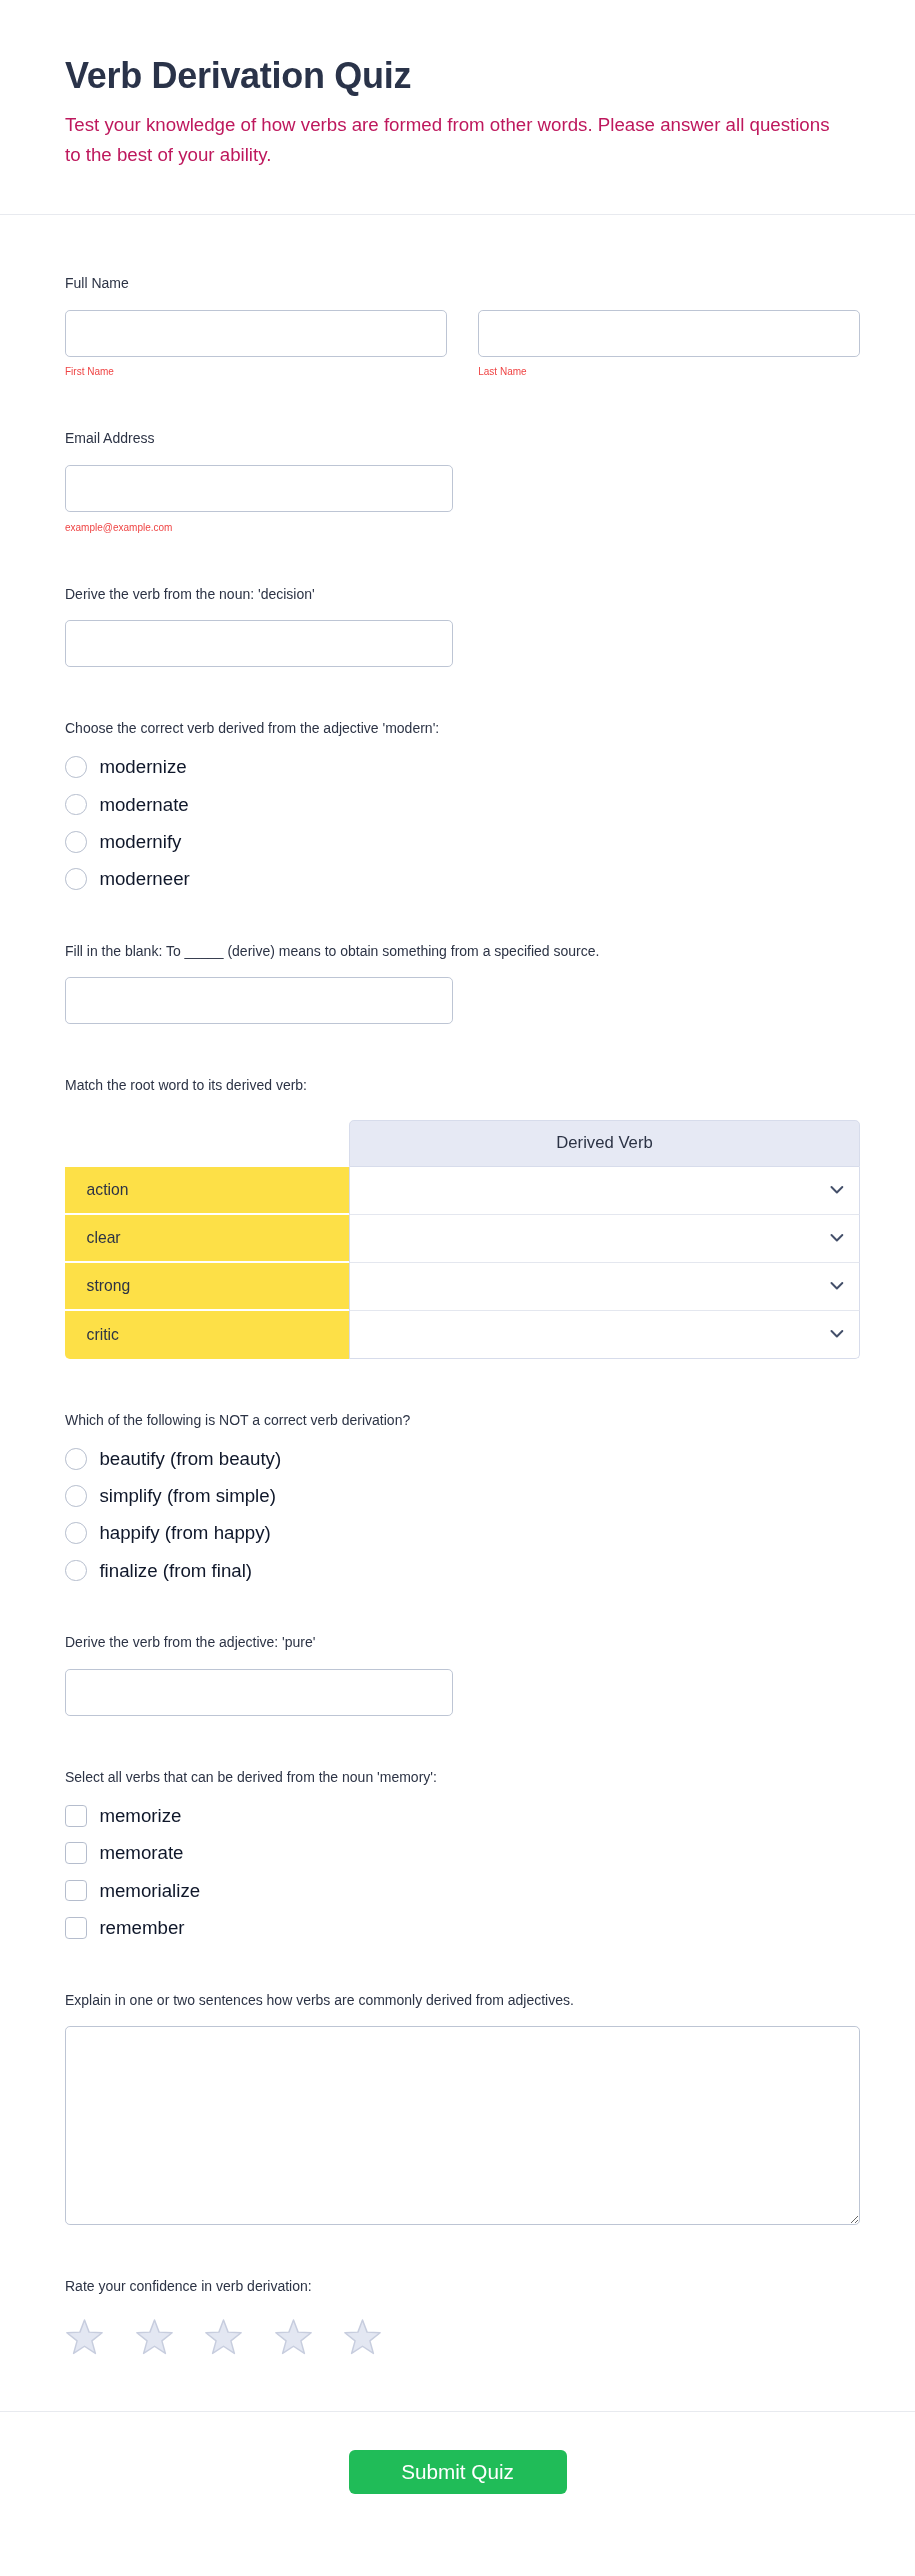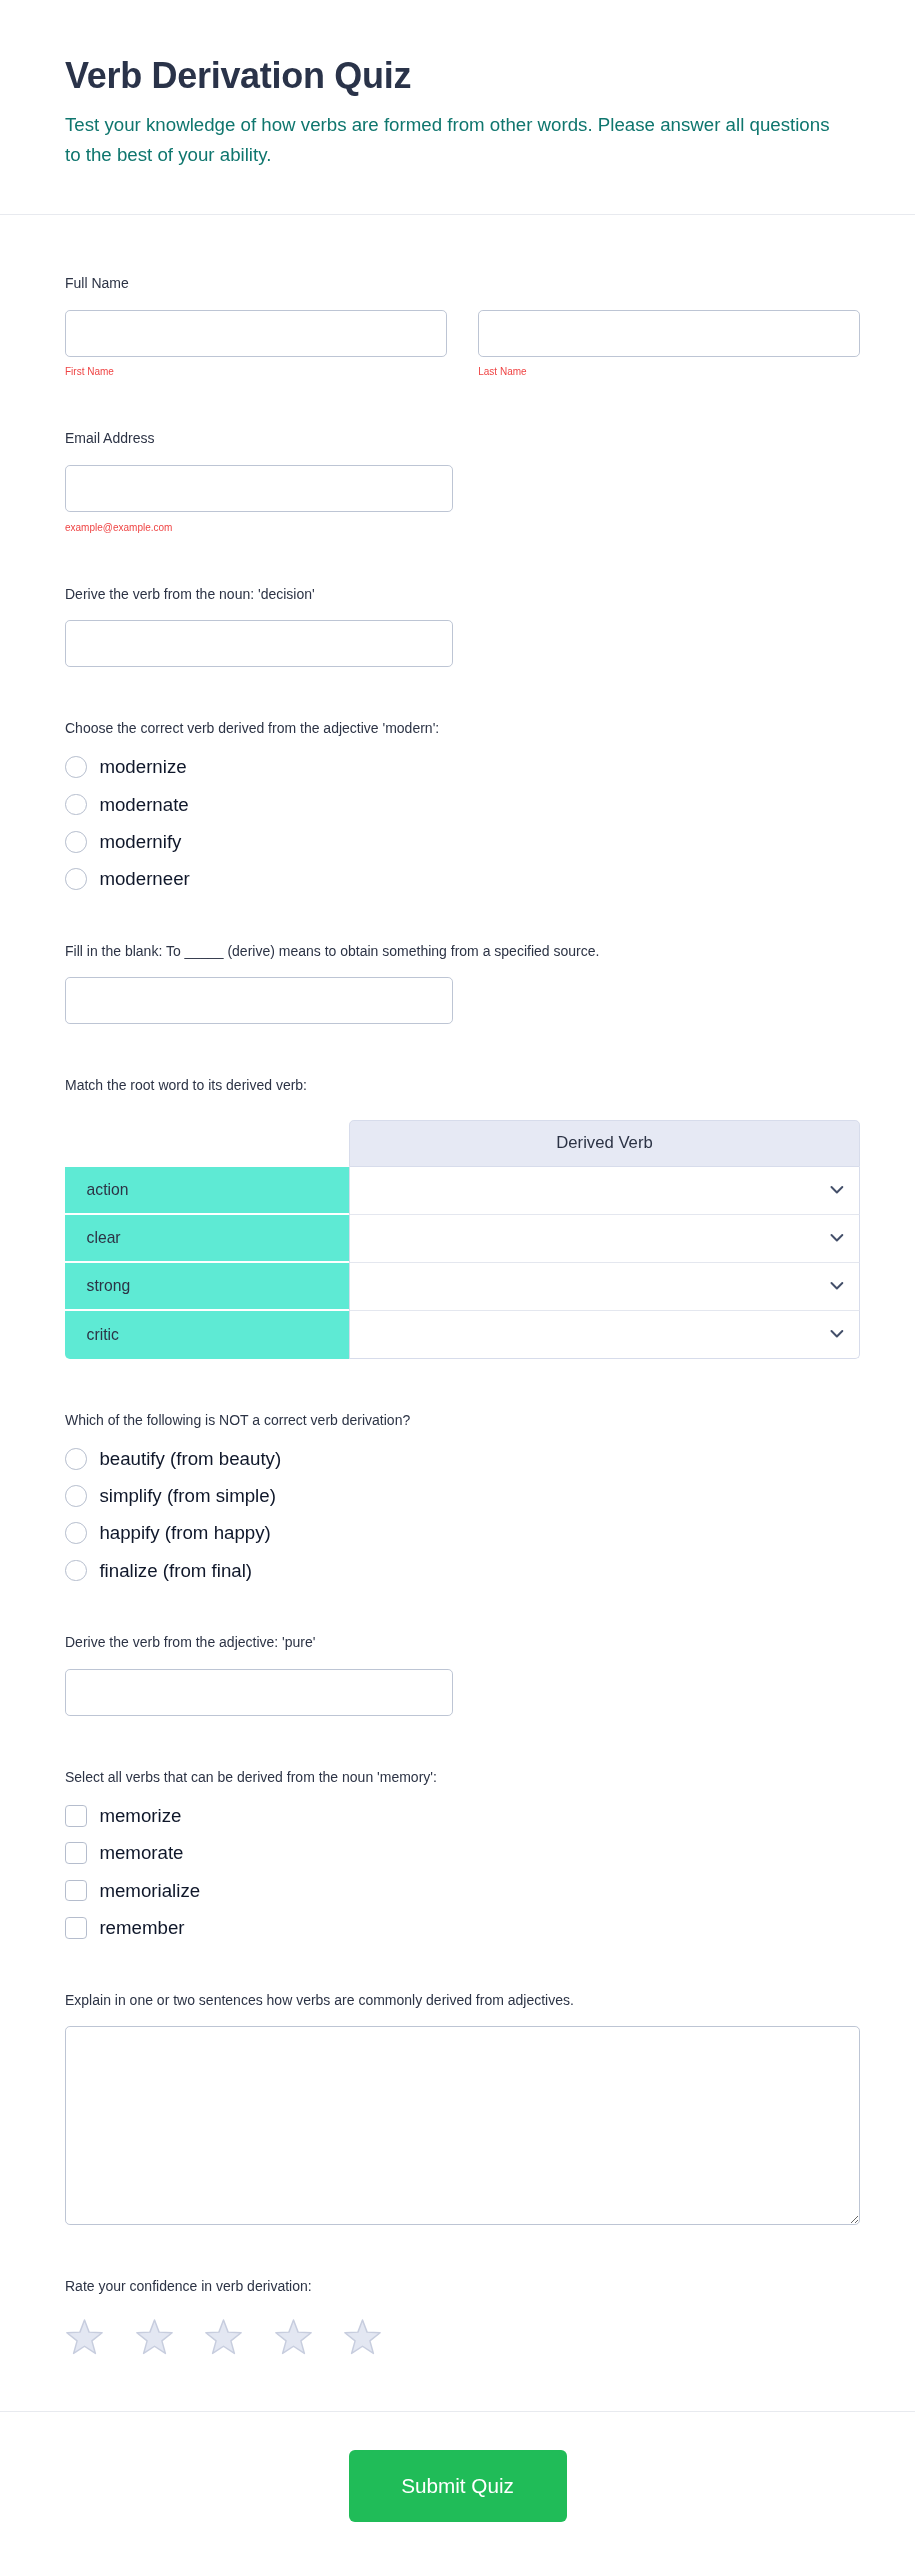--- a/index.html
+++ b/index.html
@@ -18,21 +18,21 @@
     font-size: 36px;
     font-weight: 700;
     letter-spacing: -0.3px;
     color: #2A3349;
     line-height: 1.18;
   }
   .form-subtitle {
     margin: 12.8px 0 0 0;
     font-size: 18.7px;
     line-height: 29.5px;
-    color: #0f766e;
+    color: #be185d;
     max-width: 782px;
   }
   .divider {
     border: none;
     border-top: 1px solid #E8EAEF;
     margin: 45px 0 0 0;
     width: 915px;
   }
 
   
@@ -117,21 +117,21 @@
     align-items: center;
     justify-content: center;
     color: #2C3345;
     font-size: 16.7px;
   }
   .matrix-row { display: flex; height: 48px; }
   .matrix-row-label {
     width: 284px;
     flex: 0 0 auto;
     box-sizing: border-box;
-    background: #5eead4;
+    background: #fde047;
     display: flex;
     align-items: center;
     padding-left: 21.6px;
     border-bottom: 2px solid #ffffff;
     color: #2C3345;
   }
   .matrix-row:first-of-type .matrix-row-label { border-top-left-radius: 4.9px; }
   .matrix-row:last-of-type .matrix-row-label { border-bottom: none; border-bottom-left-radius: 4.9px; }
   .matrix-cell {
     flex: 1;
@@ -177,21 +177,21 @@
 
   
   .submit-section {
     border-top: 1px solid #E8EAEF;
     padding: 38px 0 51px 0;
     display: flex;
     justify-content: center;
   }
   .submit-btn {
     width: 218px;
-    height: 72px;
+    height: 44px;
     background: #20BC58;
     color: #ffffff;
     font-family: "Liberation Sans", sans-serif;
     font-size: 20.7px;
     font-weight: 500;
     border: none;
     border-radius: 5.9px;
     cursor: pointer;
   }
 </style>

